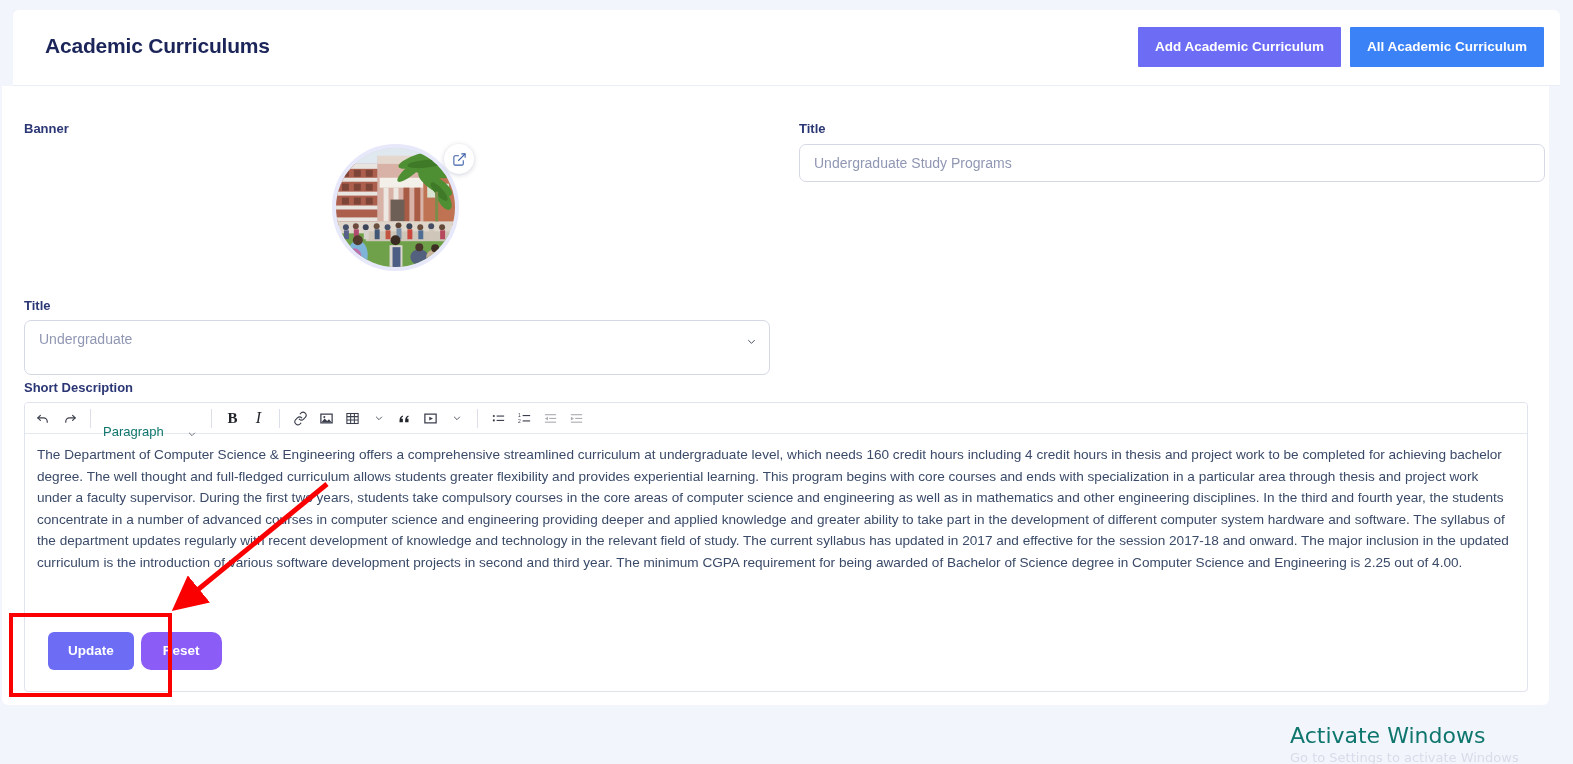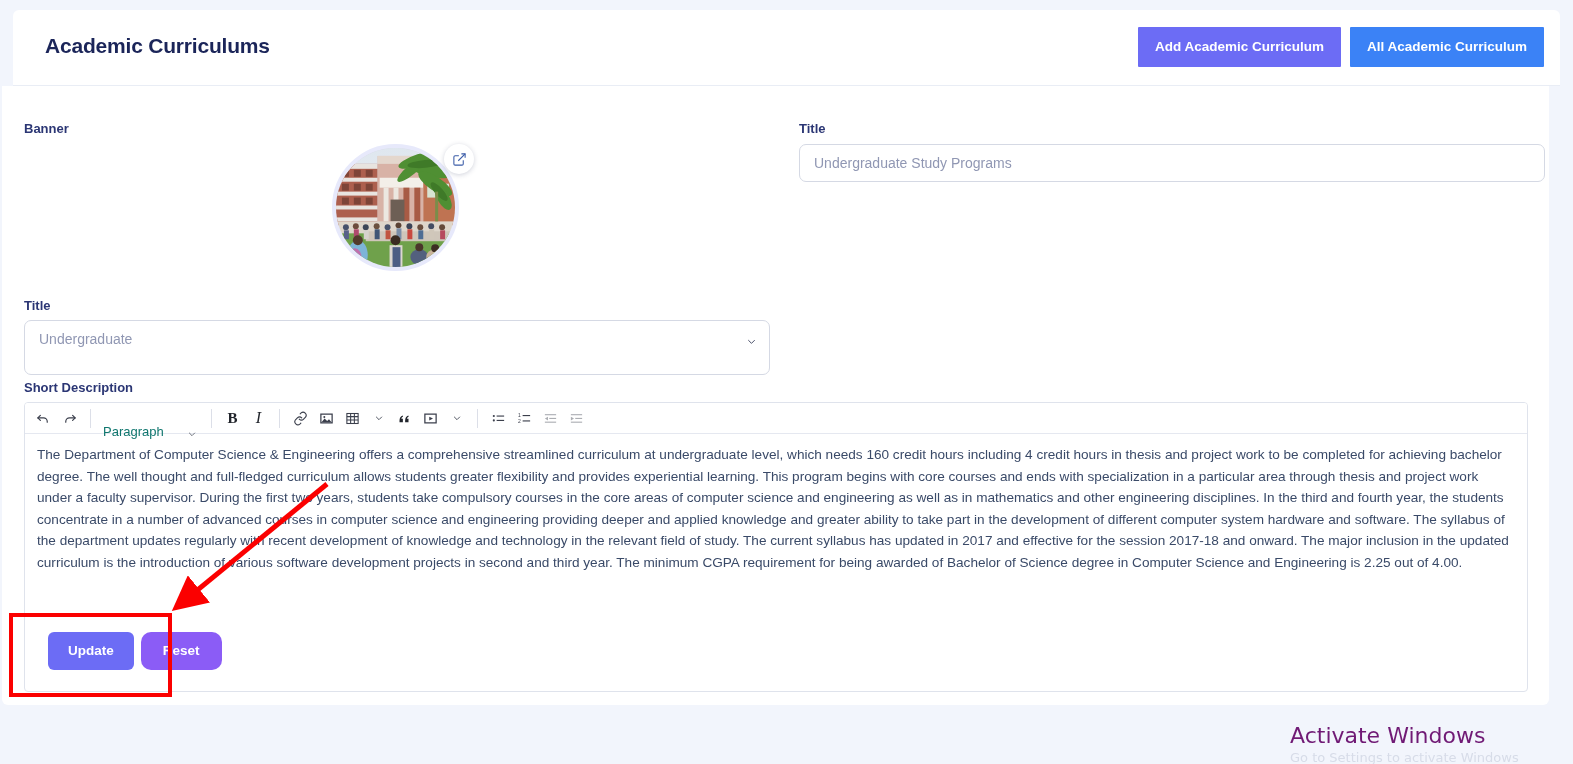--- a/index.html
+++ b/index.html
@@ -254,21 +254,21 @@
 
   
   .watermark {
     position: absolute;
     left: 1290px; top: 723px;
     text-align: left;
     pointer-events: none;
   }
   .wm-title {
     font-size: 22px;
-    color: #701a75;
+    color: #0f766e;
     font-family: "DejaVu Sans", sans-serif;
     line-height: 26px;
   }
   .wm-sub {
     font-size: 13px;
     color: #d7dce8;
     font-family: "DejaVu Sans", sans-serif;
     line-height: 18px;
   }
 </style>

